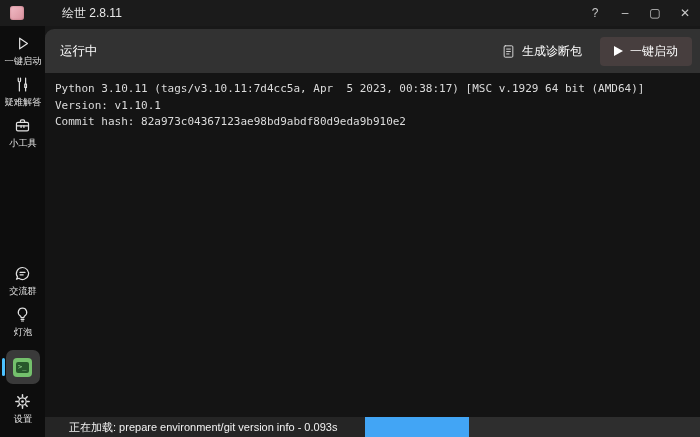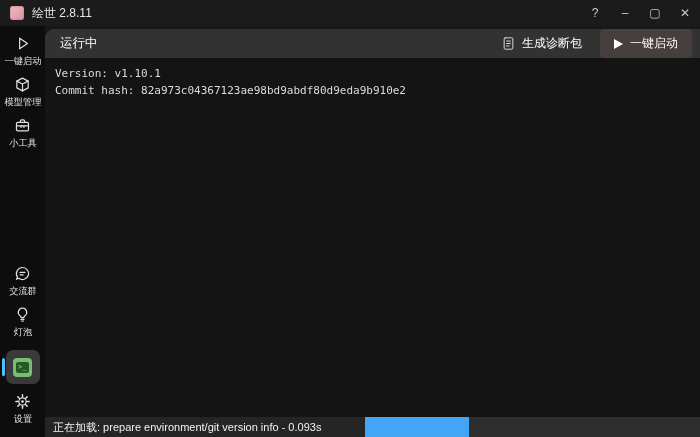--- a/index.html
+++ b/index.html
@@ -1,20 +1,20 @@
 <!DOCTYPE html>
 <html><head>
 <meta charset="utf-8">
 <style>
   * { margin:0; padding:0; box-sizing:border-box; }
   html,body { width:700px; height:437px; overflow:hidden; background:#181818;
     font-family:"Liberation Sans", sans-serif; }
 
   
-  .titlebar { height:26px; background:#1b1b1b; display:flex; align-items:center; }
+  .titlebar { height:26px; background:#1b1b1b; display:flex; align-items:center;gap:30px; }
   .app-icon { width:14px; height:14px; margin-left:10px; border-radius:3px;
     background:linear-gradient(135deg,#f2bcc6,#d9929e); box-shadow:inset 0 0 2px #b56a77; }
   .app-title { color:#e8e8e8; font-size:12px; margin-left:8px; }
   .win-controls { margin-left:auto; display:flex; height:100%; }
   .win-btn { width:30px; height:100%; display:flex; align-items:center; justify-content:center;
     color:#c8c8c8; font-size:12px; }
 
   
   .root { display:flex; height:411px; }
 
@@ -35,41 +35,41 @@
   .active-indicator { position:absolute; left:2px; top:50%; transform:translateY(-50%);
     width:3px; height:18px; border-radius:2px; background:#4cc2ff; }
   .term-icon { width:19px; height:19px; border-radius:4px; background:#74c06c;
     display:flex; align-items:center; justify-content:center; }
   .term-inner { width:13px; height:11px; border-radius:2px; background:#27572b;
     color:#9fe09a; font-family:"DejaVu Sans Mono", monospace; font-size:7px;
     line-height:11px; text-align:left; padding-left:2px; }
 
   
   .main { flex:1; display:flex; flex-direction:column; min-width:0; }
-  .topbar { height:29px; margin-top:3px; background:#323232; border-top-left-radius:9px;
+  .topbar { height:44px; margin-top:3px; background:#323232; border-top-left-radius:9px;
     display:flex; align-items:center; padding:0 8px 0 15px; }
   .running-label { color:#ffffff; font-size:12.5px; }
   .topbar-actions { margin-left:auto; display:flex; align-items:center; }
   .tb-btn { display:flex; align-items:center; gap:7px; color:#ffffff; font-size:12px;
     padding:13px 10px; border-radius:4px; cursor:pointer; }
   .tb-btn svg { display:block; }
   .stop-square { width:11px; height:11px; background:#ffffff; border-radius:2px; }
   .launch-btn { background:#473e3e; margin-left:8px; padding:6px 14px; }
   .play-solid { width:0; height:0; border-left:9px solid #ffffff;
     border-top:5.5px solid transparent; border-bottom:5.5px solid transparent; }
 
   
   .console { flex:1; background:#141414; padding:8px 10px; overflow:hidden;
     font-family:"DejaVu Sans Mono", monospace; font-size:11px; line-height:1.5;
     color:#dcdcdc; }
   .console-line { white-space:pre; }
 
   
   .statusbar { height:20px; background:#252525; display:flex; align-items:center; }
-  .loading-text { color:#f2f2f2; font-size:11px; padding-left:8px; white-space:nowrap;text-align:center; }
+  .loading-text { color:#f2f2f2; font-size:11px; padding-left:24px; white-space:nowrap;text-align:center; }
   .progress-track { margin-left:auto; width:335px; height:20px; background:#2e2e2e;
     position:relative; flex-shrink:0; }
   .progress-fill { position:absolute; left:0; top:0; bottom:0; width:31%;
     background:#42a5f5; }
 
   .icon-stroke { fill:none; stroke:#e2e2e2; stroke-width:1.7; stroke-linecap:round;
     stroke-linejoin:round; }
   .icon-fill { fill:#e2e2e2; stroke:none; }
 </style>
 </head>
@@ -93,31 +93,31 @@
     <div class="nav-item">
       <span class="nav-icon">
         <svg viewBox="0 0 24 24">
             <path class="icon-stroke" d="M8 4.5l11 7.5-11 7.5z"></path>
           </svg>
       </span>
       <span class="nav-label">一键启动</span>
     </div>
 
 
-
-
-    <div class="nav-item">
-      <span class="nav-icon">
-        <svg viewBox="0 0 24 24">
-          <path class="icon-stroke" d="M12 3l8 4.2v9.6L12 21l-8-4.2V7.2z"></path>
-          <path class="icon-stroke" d="M4 7.2l8 4.2 8-4.2M12 11.4V21"></path>
-        </svg>
-      </span>
-      <span class="nav-label">模型管理</span>
-    </div>
+    <div class="nav-item">
+      <span class="nav-icon">
+        <svg viewBox="0 0 24 24">
+          <path class="icon-stroke" d="M6 3v3.6M9.2 3v3.6M6 6.6a1.6 1.6 0 003.2 0M7.6 8.6V21"></path>
+          <path class="icon-stroke" d="M16.4 3v8.5M15.2 11.5h2.4v4.6h-2.4zM16.4 16.1V21"></path>
+        </svg>
+      </span>
+      <span class="nav-label">疑难解答</span>
+    </div>
+
+
 
     <div class="nav-item">
       <span class="nav-icon">
         <svg viewBox="0 0 24 24">
           <rect class="icon-stroke" x="3.5" y="7.5" width="17" height="12" rx="2"></rect>
           <path class="icon-stroke" d="M9 7.5V6a2 2 0 012-2h2a2 2 0 012 2v1.5M3.5 12.5h17"></path>
           <path class="icon-stroke" d="M10 12.5v2.2M14 12.5v2.2"></path>
         </svg>
       </span>
       <span class="nav-label">小工具</span>
@@ -190,20 +190,21 @@
           <span>生成诊断包</span>
         </div>
         <div class="tb-btn launch-btn">
           <span class="play-solid"></span>
           <span>一键启动</span>
         </div>
       </div>
     </div>
 
     <div class="console">
+      <div class="console-line">Python 3.10.11 (tags/v3.10.11:7d4cc5a, Apr  5 2023, 00:38:17) [MSC v.1929 64 bit (AMD64)]</div>
       <div class="console-line">Version: v1.10.1</div>
       <div class="console-line">Commit hash: 82a973c04367123ae98bd9abdf80d9eda9b910e2</div>
     </div>
 
     <div class="statusbar">
       <span class="loading-text">正在加载: prepare environment/git version info - 0.093s</span>
       <div class="progress-track">
         <div class="progress-fill" style="width: 31%;"></div>
       </div>
     </div>

